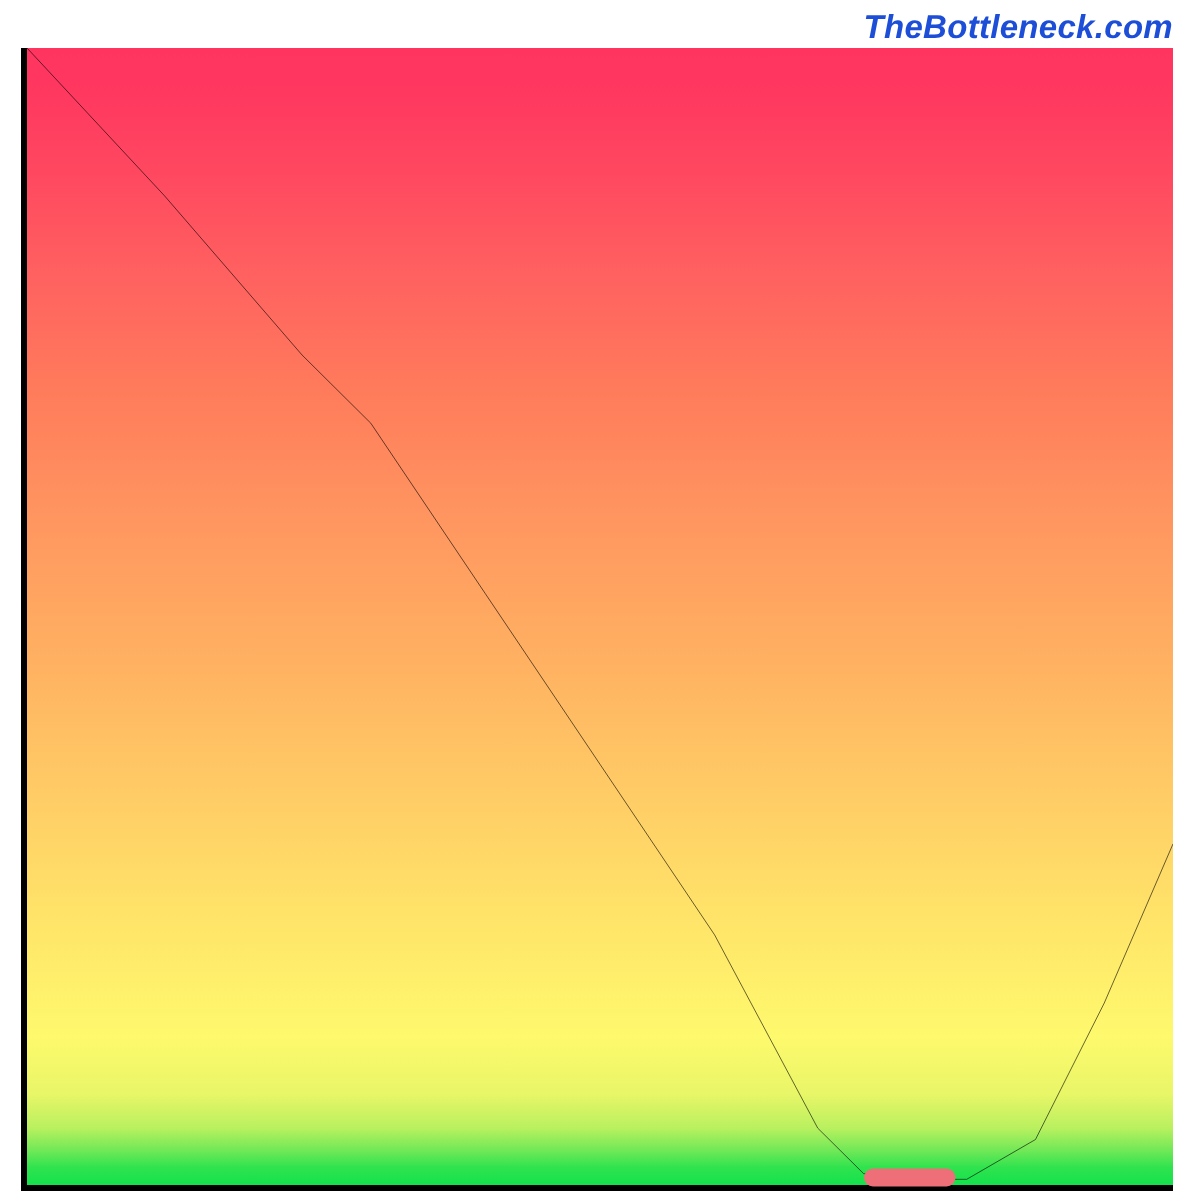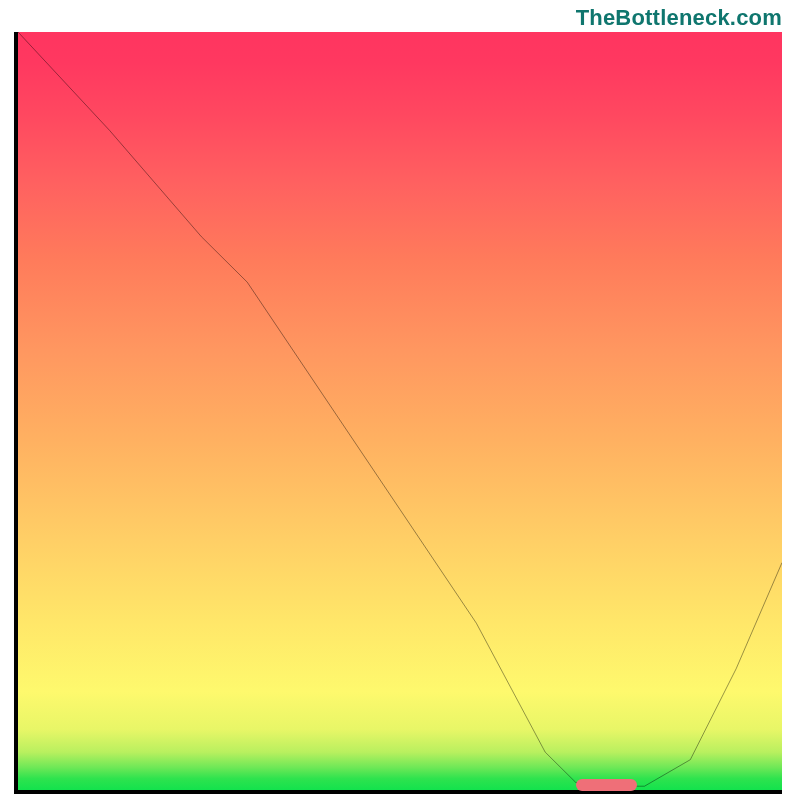--- a/index.html
+++ b/index.html
@@ -11,22 +11,23 @@
     height: 800px;
     position: relative;
     background: #ffffff;
   }
   .watermark {
     position: absolute;
     top: 5px;
     right: 18px;
     font-size: 22px;
     font-weight: bold;
-    color: #0f766e;
+    color: #1d4ed8;
     letter-spacing: 0.2px;
+    font-style: italic;
   }
   .plot {
     position: absolute;
     left: 14px;
     top: 32px;
     width: 768px;
     height: 762px;
     background: linear-gradient(to top,
       #13e24d 0%,
       #2ee34e 1.5%,

